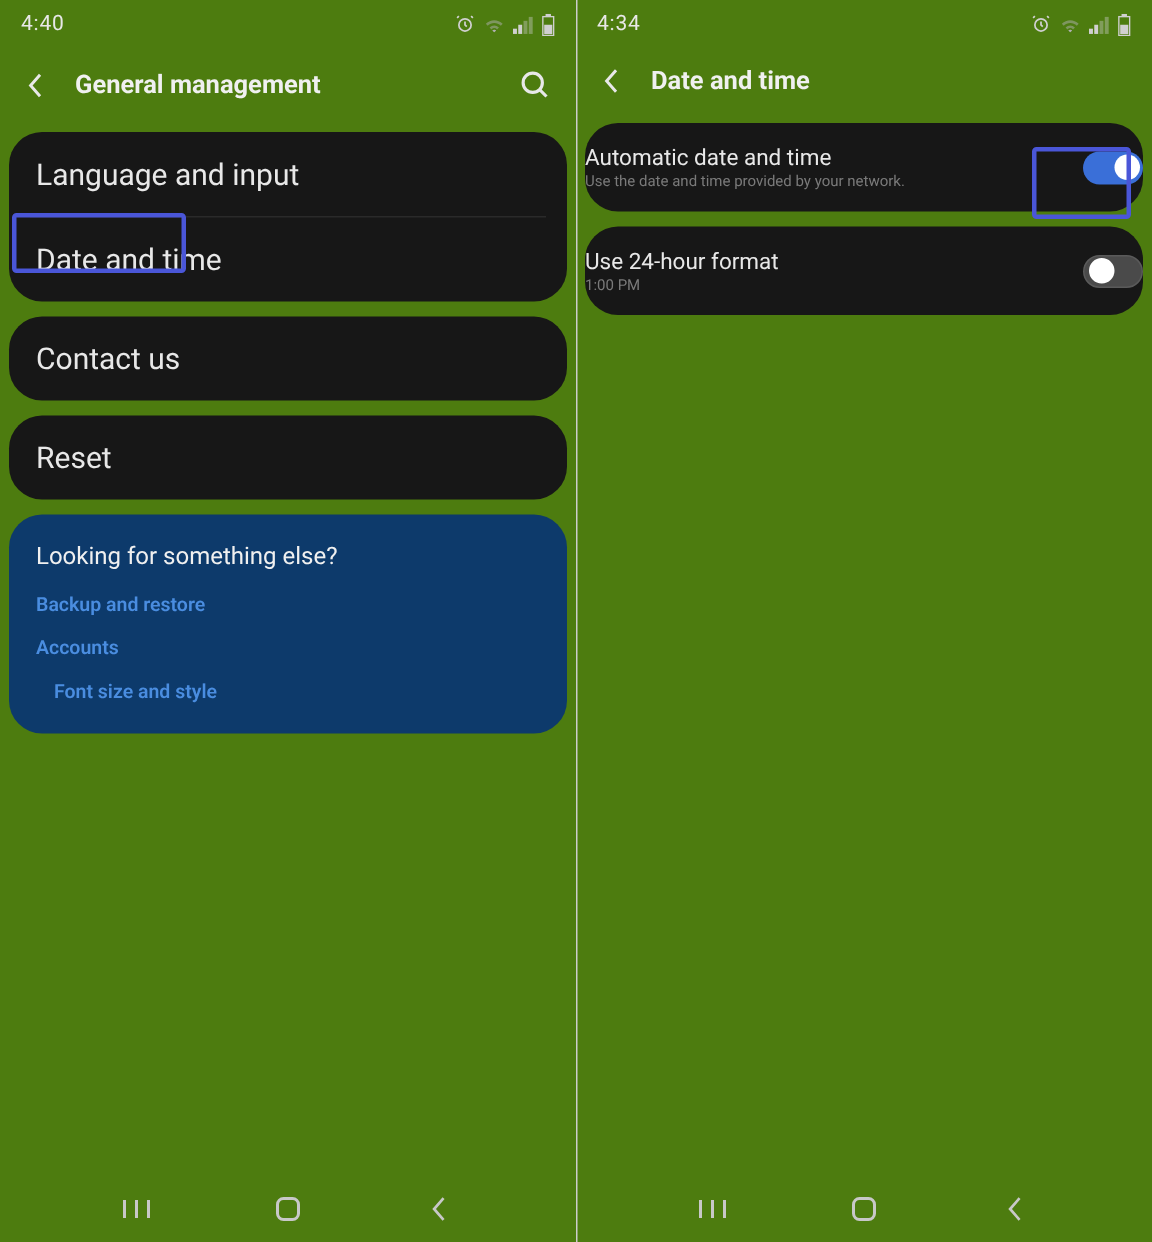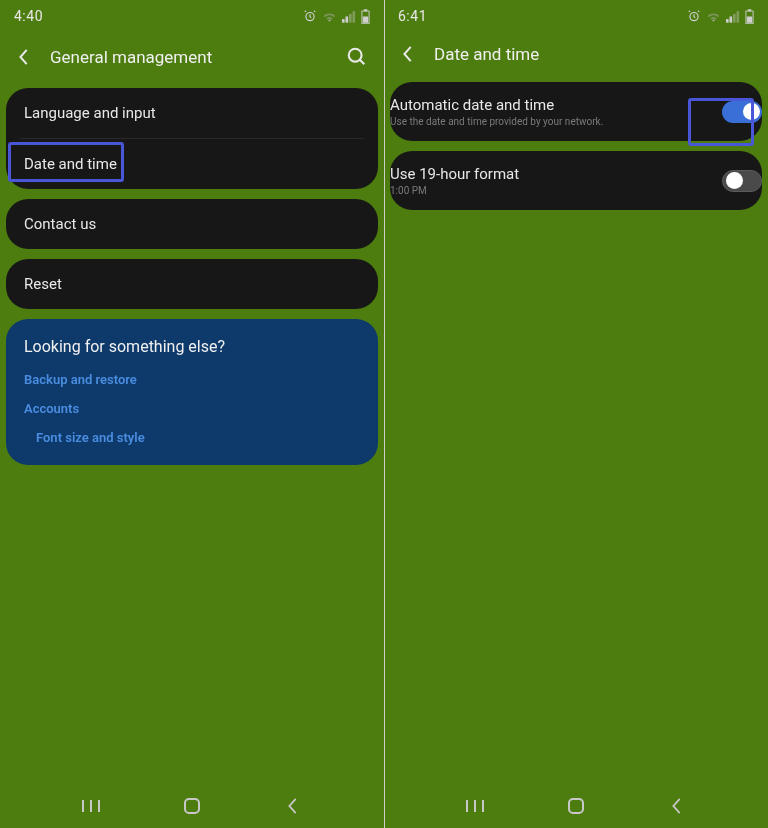--- a/index.html
+++ b/index.html
@@ -8,27 +8,27 @@
   .phone { width: 384px; height: 828px; background: #4d7c0f; position: relative; display: flex; flex-direction: column; }
   .divider { width: 1px; height: 828px; background: #cccccc; position: absolute; left: 384px; top: 0; }
 
   .status-bar { display: flex; justify-content: space-between; align-items: center; padding: 6px 14px 4px 14px; color: #e8e8e8; font-size: 14px; height: 30px; }
   .status-left { font-weight: 400; letter-spacing: 0.5px; }
   .status-right { display: flex; align-items: center; gap: 5px; }
   .status-icon svg { display: block; }
 
   .header { display: flex; align-items: center; padding: 14px 14px 18px 14px; gap: 16px; }
   .back-chevron { width: 20px; height: 20px; display: flex; align-items: center; justify-content: center; cursor: pointer; }
-  .header-title { color: #f0f0f0; font-size: 17px; font-weight: 400; flex: 1; }
+  .header-title { color: #f0f0f0; font-size: 17px; font-weight: 700; flex: 1; }
   .search-btn { width: 26px; height: 26px; display: flex; align-items: center; justify-content: center; cursor: pointer; }
 
   .content { padding: 0 6px; display: flex; flex-direction: column; gap: 10px; }
 
   .card { background: #171717; border-radius: 22px; overflow: hidden; }
-  .row { padding: 16px 18px; color: #e8e8e8; font-size: 15px; cursor: pointer; position: relative; }
+  .row { padding: 16px 18px; color: #e8e8e8; font-size: 20px; cursor: pointer; position: relative; }
   .row-divider { height: 1px; background: #2a2a2a; margin: 0 14px; }
 
   .highlight-box { position: absolute; border: 3px solid #4a56d8; border-radius: 3px; pointer-events: none; }
   .hl-dateandtime { left: 8px; top: 142px; width: 116px; height: 40px; }
   .hl-toggle { left: 688px; top: 98px; width: 66px; height: 48px; }
 
   .tips-card { background: #0d3a6b; border-radius: 22px; padding: 18px 18px 20px 18px; }
   .tips-title { color: #f0f0f0; font-size: 16px; margin-bottom: 16px; }
   .tips-link { color: #4a8de0; font-size: 13px; font-weight: 600; margin-bottom: 14px; cursor: pointer; }
   .tips-link:last-child { margin-bottom: 0; padding-left: 12px; }
@@ -141,21 +141,21 @@
       <div class="nav-btn">
         <svg width="14" height="18" viewBox="0 0 12 20" fill="none" stroke="#c8c8c8" stroke-width="2">
             <path d="M9 2L2 10l7 8"></path>
           </svg>
       </div>
     </div>
   </div>
 
   <div class="phone">
     <div class="status-bar">
-      <span class="status-left">6:41</span>
+      <span class="status-left">4:34</span>
       <div class="status-right">
         <span class="status-icon">
             <svg width="14" height="14" viewBox="0 0 24 24" fill="none" stroke="#d0d0d0" stroke-width="2">
               <circle cx="12" cy="13" r="7"></circle>
               <path d="M12 9v4l2 2M5 3l-2 2M19 3l2 2"></path>
             </svg>
           </span>
         <span class="status-icon">
             <svg width="15" height="13" viewBox="0 0 24 20" fill="#b0b0b0">
               <path d="M12 18l-2-2c1-1 3-1 4 0zM7 13c3-3 7-3 10 0l-2 2c-2-2-4-2-6 0zM3 9c5-5 13-5 18 0l-2 2c-4-4-10-4-14 0z" opacity="0.5"></path>
@@ -198,21 +198,21 @@
           </div>
           <div class="switch switch-on">
             <div class="switch-knob"></div>
           </div>
         </div>
       </div>
 
       <div class="card">
         <div class="toggle-row">
           <div class="toggle-text">
-            <div class="toggle-label">Use 19-hour format</div>
+            <div class="toggle-label">Use 24-hour format</div>
             <div class="toggle-sub">1:00 PM</div>
           </div>
           <div class="switch switch-off">
             <div class="switch-knob"></div>
           </div>
         </div>
       </div>
     </div>
 
     <div class="navbar">

